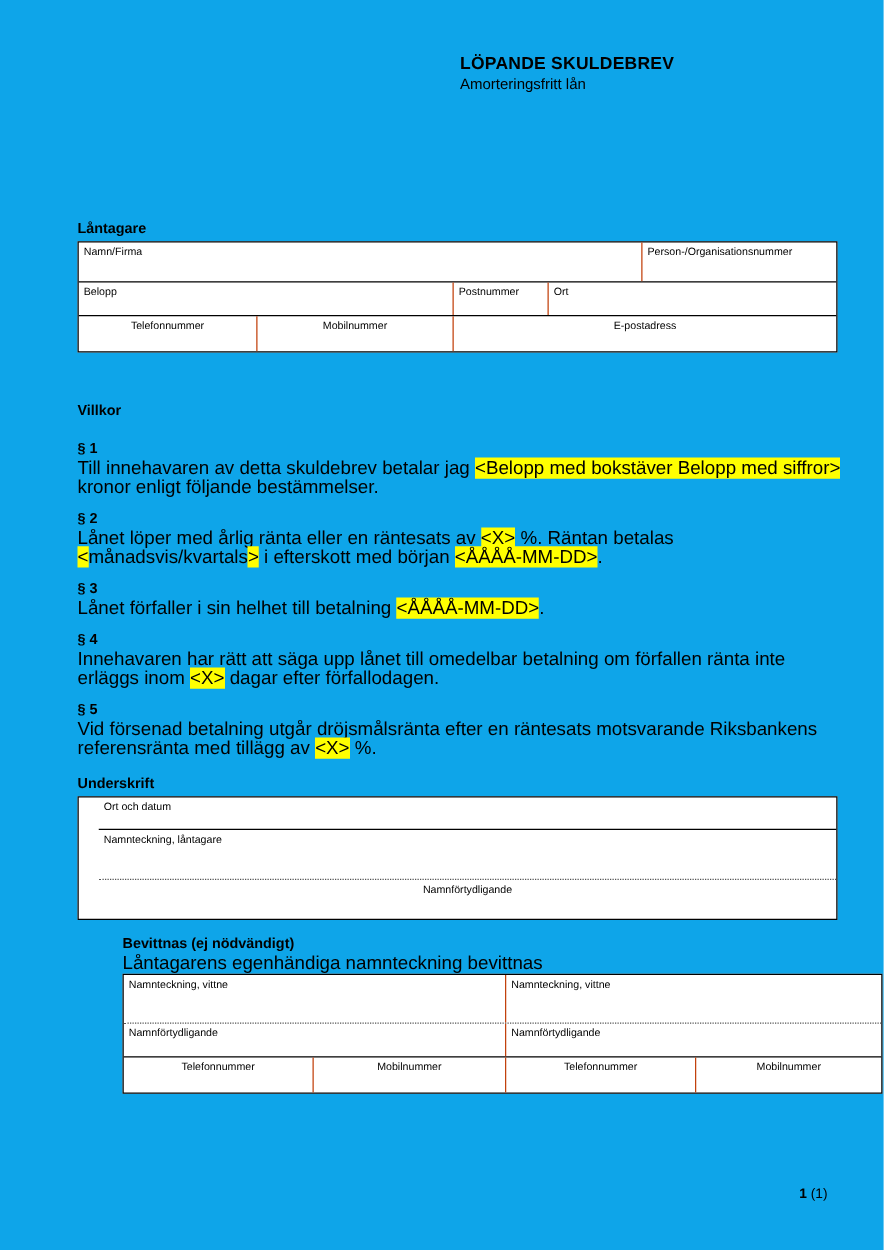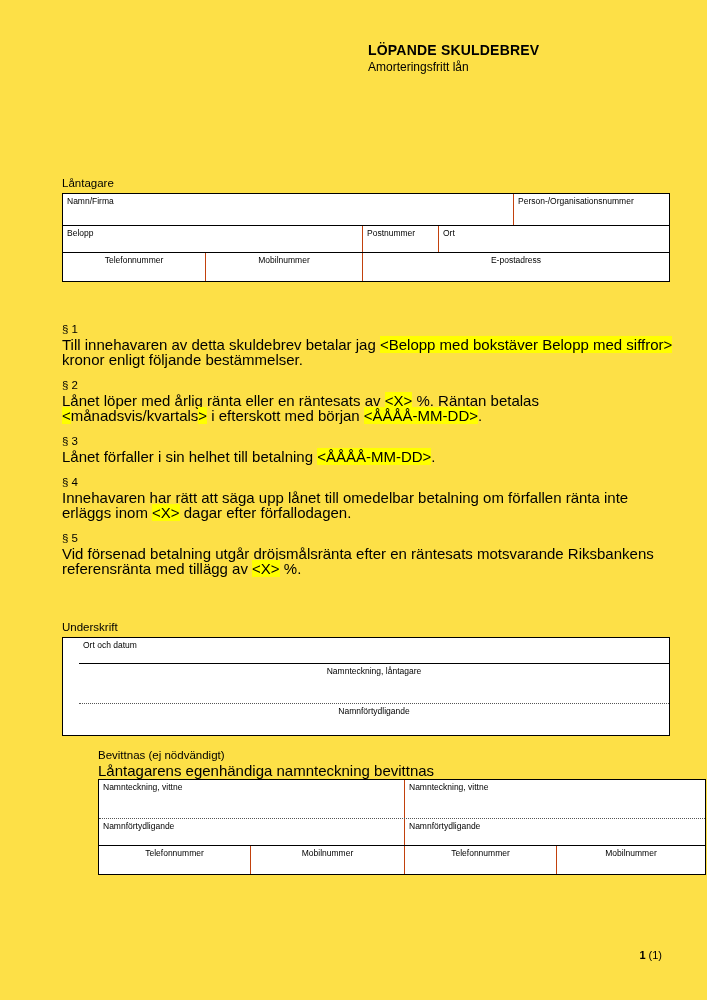--- a/index.html
+++ b/index.html
@@ -1,29 +1,29 @@
 <!DOCTYPE html>
 <html><head>
 <meta charset="utf-8">
 <style>
   * { margin:0; padding:0; box-sizing:border-box; }
   html,body { background:#ffffff; }
   .doc-page {
     position:relative;
     width:707px; height:1000px;
-    background:#fde047;
+    background:#0ea5e9;
     font-family:"Liberation Sans", sans-serif;
     color:#000000;
     overflow:hidden;
   }
   .doc-header { position:absolute; left:368px; top:42px; }
   .doc-title  { font-size:14px; font-weight:bold; letter-spacing:0.2px; }
   .doc-subtitle { font-size:12px; margin-top:2px; }
 
-  .sec-head { font-size:11.5px; font-weight:normal; line-height:15px; }
+  .sec-head { font-size:11.5px; font-weight:bold; line-height:15px; }
   .body-text { font-size:15px; line-height:15px; }
   .hl { background:#ffff00; }
 
   
   .form-table { border:1px solid #000; width:608px; background:#fff; }
   .f-row { display:flex; border-bottom:1px solid #000; }
   .f-row.dotted { border-bottom:1px dotted #555; }
   .f-row:last-child { border-bottom:none;text-align:center; }
   .cell { border-right:1px solid #c2410c; padding:2px 4px; overflow:hidden; }
   .cell:last-child { border-right:none; flex:1; }
@@ -40,21 +40,21 @@
 
   
   .terms-block { position:absolute; left:62px; top:322px; width:614px; }
   .terms-heading { margin-bottom:15px; }
   .term { margin-bottom:11px; }
 
   
   .signature-block { position:absolute; left:62px; top:620px; width:612px; }
   .signature-block .form-table { margin-top:2px;padding-left:16px; }
   .row-ortdatum .cell { height:25px; }
-  .row-sign .cell { height:39px;text-align:center; }
+  .row-sign .cell { height:39px; }
   .row-clar .cell { height:31px; }
 
   
   .witness-block { position:absolute; left:62px; top:748px; width:612px;padding-left:36px; }
   .witness-sub { margin-bottom:1px; }
   .row-wsign .cell { height:38px; }
   .row-wclar .cell { height:26px; }
   .row-wtel  .cell { height:28px; }
   .w306 { width:306px; } .w152 { width:152px; } .w154 { width:154px; }
 
@@ -101,20 +101,21 @@
           <span class="cell-label">Mobilnummer</span>
         </div>
         <div class="cell">
           <span class="cell-label">E-postadress</span>
         </div>
       </div>
     </div>
   </div>
 
   <div class="terms-block">
+    <div class="sec-head terms-heading">Villkor</div>
     <div id="terms-list">
     <div class="term">
       <div class="sec-head">§ 1</div>
       <div class="body-text"><span>Till innehavaren av detta skuldebrev betalar jag </span><span class="hl">&lt;Belopp med bokstäver Belopp med siffror&gt;</span><span> kronor enligt följande bestämmelser.</span></div>
     </div>
 
     <div class="term">
       <div class="sec-head">§ 2</div>
       <div class="body-text"><span>Lånet löper med årlig ränta eller en räntesats av </span><span class="hl">&lt;X&gt;</span><span> %. Räntan betalas </span><span class="hl">&lt;</span><span>månadsvis/kvartals</span><span class="hl">&gt;</span><span> i efterskott med början </span><span class="hl">&lt;ÅÅÅÅ-MM-DD&gt;</span><span>.</span></div>
     </div>

